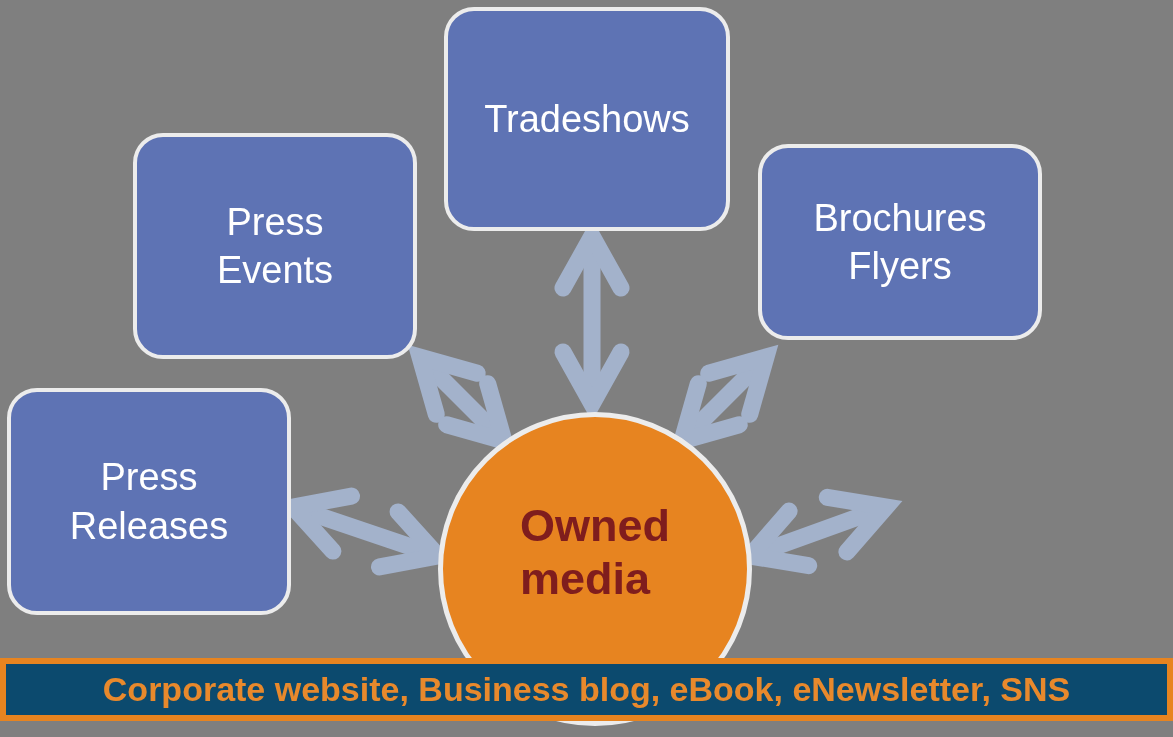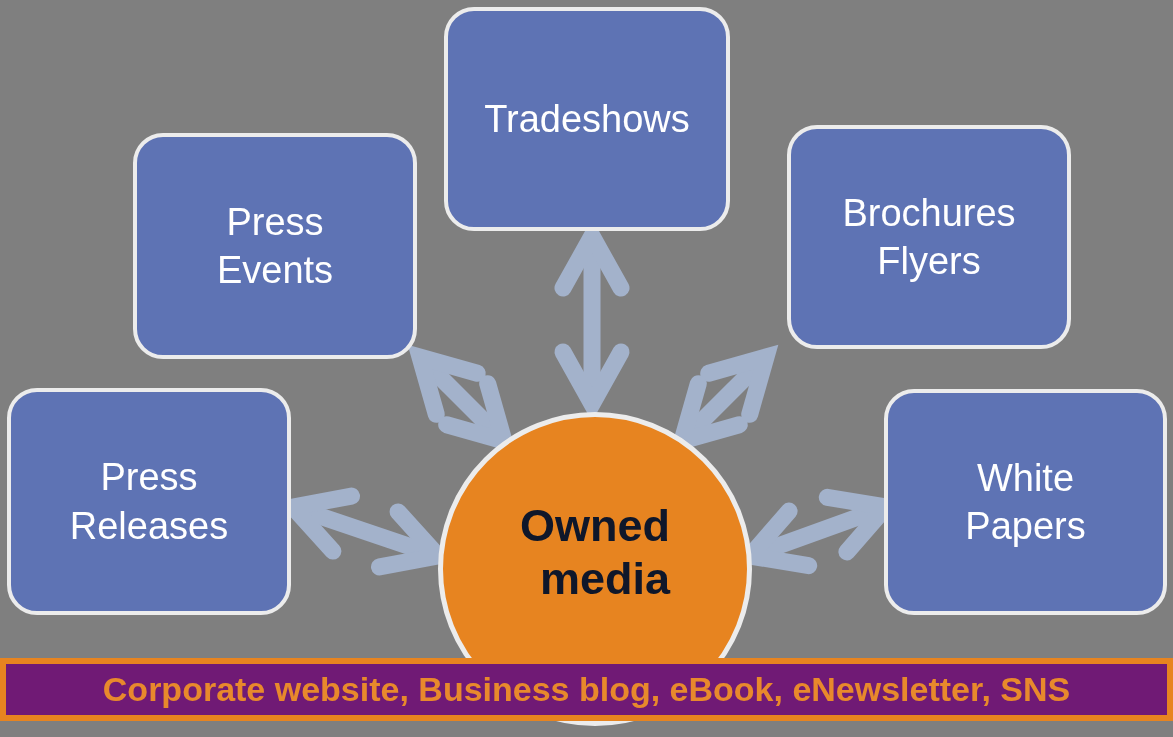--- a/index.html
+++ b/index.html
@@ -33,43 +33,43 @@
   .node-label {
     color: #FFFFFF;
     font-size: 38px;
     font-weight: 300;
     text-align: center;
     line-height: 1.27;
     white-space: pre-line;
   }
   .node-tradeshows     { left: 444px; top: 7px;   width: 286px; height: 224px; }
   .node-press-events   { left: 133px; top: 133px; width: 284px; height: 226px; }
-  .node-brochures-flyers { left: 758px; top: 125px; width: 284px; height: 224px; margin-left: 29px; }
+  .node-brochures-flyers { left: 758px; top: 144px; width: 284px; height: 196px; }
   .node-press-releases { left: 7px;   top: 388px; width: 284px; height: 227px; }
   .node-white-papers   { left: 884px; top: 389px; width: 283px; height: 226px; }
 
   .center-circle {
     position: absolute;
     left: 438px; top: 412px;
     width: 314px; height: 314px;
     border-radius: 50%;
     background: var(--accent);
     border: 5px solid var(--node-border);
     box-sizing: border-box;
     display: flex;
     align-items: center;
     justify-content: center;
     padding-bottom: 34px;
     z-index: 1;
   }
   .center-label {
-    color: #0f172a;
+    color: #7f1d1d;
     font-size: 45px;
     font-weight: bold;
-    text-align: right;
+    text-align: left;
     line-height: 1.18;
     white-space: pre-line;
   }
 
   .arrows {
     position: absolute;
     left: 0; top: 0;
     z-index: 0;
   }
   .arrow {
@@ -77,21 +77,21 @@
     stroke-width: 17;
     fill: none;
     stroke-linecap: round;
     stroke-linejoin: miter;
   }
 
   .banner {
     position: absolute;
     left: 0; top: 658px;
     width: 1173px; height: 63px;
-    background: #701a75;
+    background: #0c4a6e;
     border: 6px solid var(--accent);
     box-sizing: border-box;
     display: flex;
     align-items: center;
     justify-content: center;
     z-index: 2;
   }
   .banner-label {
     color: var(--banner-text);
     font-size: 34px;
@@ -149,24 +149,20 @@
   <div class="node node-brochures-flyers">
     <span class="node-label">Brochures
 Flyers</span>
   </div>
 
   <div class="node node-press-releases">
     <span class="node-label">Press
 Releases</span>
   </div>
 
-  <div class="node node-white-papers">
-    <span class="node-label">White
-Papers</span>
-  </div>
 
   <div class="center-circle">
     <span class="center-label">Owned
 media</span>
   </div>
 
   <div class="banner">
     <span class="banner-label">Corporate website, Business blog, eBook, eNewsletter, SNS</span>
   </div>
 

